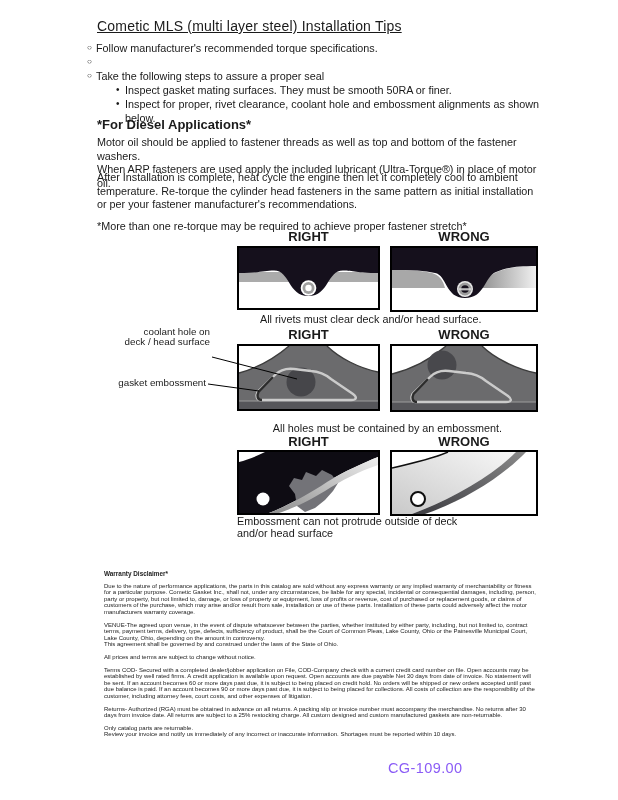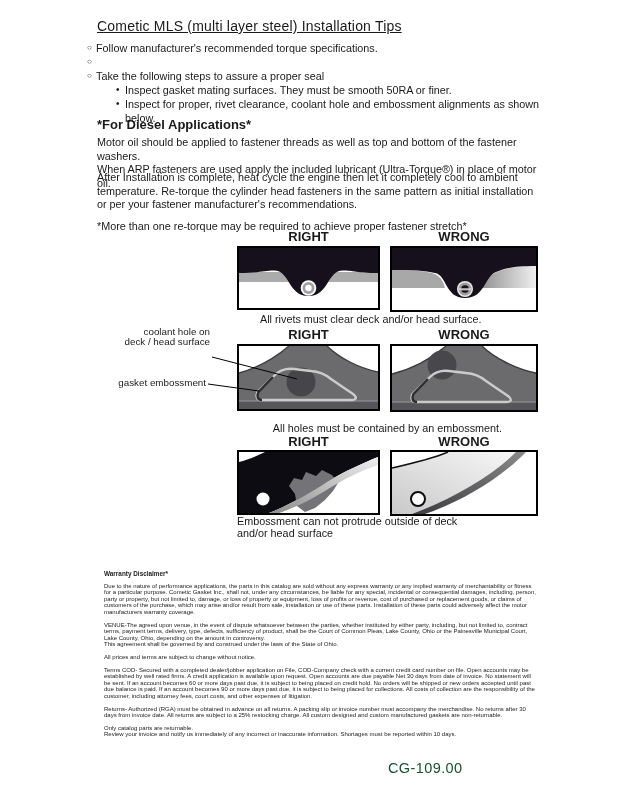--- a/index.html
+++ b/index.html
@@ -26,21 +26,21 @@
   .dlabel.w{width:148px;}
   .dbox{border:2px solid #000;box-sizing:border-box;background:#fff;}
   .dbox svg{display:block;width:100%;height:100%;}
   .caption{font-size:10.8px;line-height:11.5px;white-space:pre-line;}
   .cap-center{text-align:center;}
   .ann{font-size:9.8px;line-height:10px;text-align:right;white-space:pre-line;}
   .overlay{left:0;top:0;width:618px;height:800px;pointer-events:none;}
   .disclaimer{left:104px;top:571px;width:434px;font-size:6px;line-height:6.6px;color:#222;}
   .disclaimer .dhead{font-weight:bold;font-size:6.4px;margin-bottom:5px;}
   .disclaimer p{margin:0 0 6px 0;white-space:pre-line;}
-  .pagecode{left:388px;top:760px;font-size:14.5px;letter-spacing:.4px;color:#14532d;}
+  .pagecode{left:388px;top:760px;font-size:14.5px;letter-spacing:.4px;color:#8b5cf6;}
 </style>
 </head>
 <body>
 
 <div class="page">
 
   <div class="abs title">Cometic MLS (multi layer steel) Installation Tips</div>
 
   <div class="abs tips">
     <div class="tip-row">

